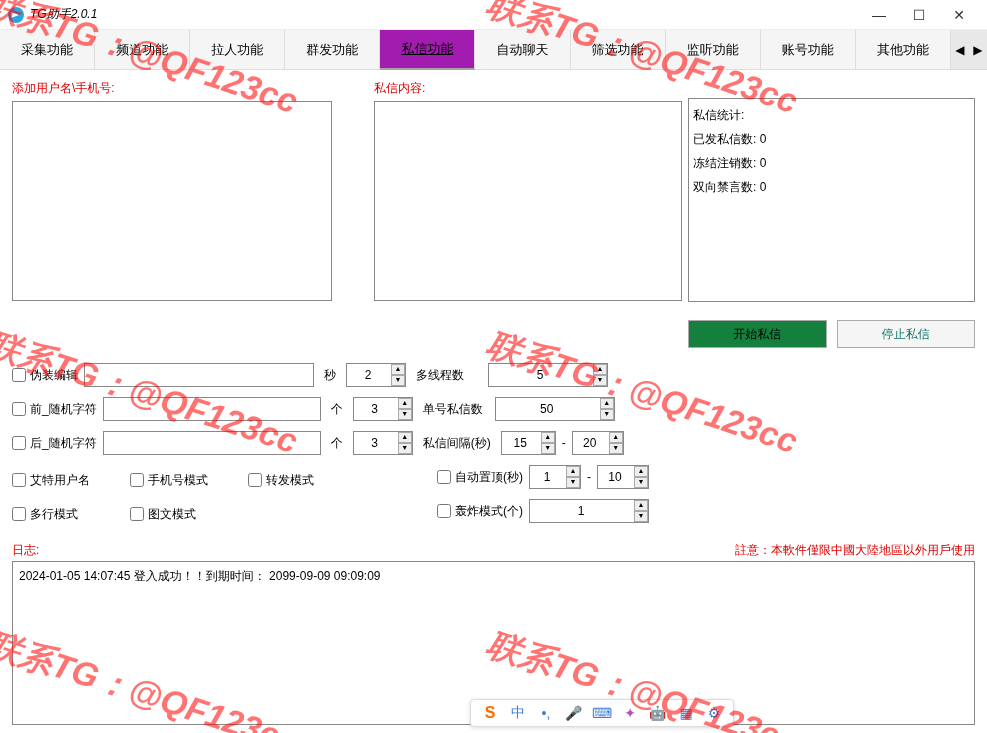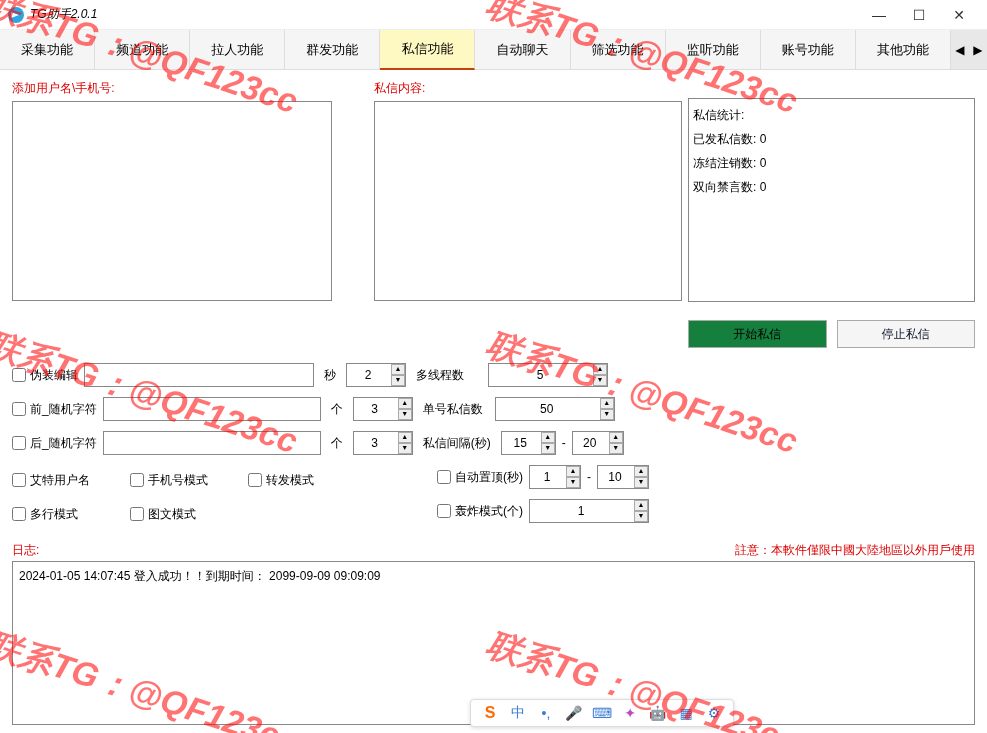--- a/index.html
+++ b/index.html
@@ -7,21 +7,21 @@
 
 .titlebar { height: 30px; display: flex; align-items: center; padding: 0 8px; background: #fff; border-bottom: 1px solid #eee; }
 .titlebar .app-icon { width: 16px; height: 16px; border-radius: 50%; background: #2ca5e0; margin-right: 6px; position: relative; }
 .titlebar .app-icon::after { content: ''; position: absolute; left: 3px; top: 5px; border-left: 8px solid #fff; border-top: 3px solid transparent; border-bottom: 3px solid transparent; }
 .titlebar .title { flex: 1; font-style: italic; }
 .win-btns { display: flex; }
 .win-btn { width: 40px; height: 26px; display: flex; align-items: center; justify-content: center; cursor: pointer; font-size: 14px; color: #333; }
 
 .tabs { height: 40px; display: flex; border-bottom: 1px solid #ddd; align-items: stretch; background: #f5f5f5; }
 .tab { flex: 1; display: flex; align-items: center; justify-content: center; border-right: 1px solid #ddd; cursor: pointer; font-size: 13px; background: #f5f5f5; }
-.tab.active { background: #fef9c3; border-bottom: 2px solid #c2410c; margin-bottom: -1px; }
+.tab.active { background: #a21caf; border-bottom: 2px solid #a3a3a3; margin-bottom: -1px; text-decoration: underline; }
 .tab-scroll { width: 18px; display: flex; align-items: center; justify-content: center; background: #e8e8e8; cursor: pointer; }
 
 .content { padding: 10px 12px; }
 
 .top-row { display: flex; gap: 6px; margin-bottom: 10px; }
 .col-left { width: 320px; }
 .col-mid { width: 308px; margin-left: 36px; }
 .col-right { flex: 1; }
 
 .section-label { color: #d00; font-size: 12px; margin-bottom: 4px; }
@@ -42,21 +42,21 @@
 .spinner { position: relative; display: inline-flex; align-items: center; }
 .spinner input { width: 60px; height: 24px; text-align: center; border: 1px solid #888; padding-right: 16px; }
 .spinner .sp-btns { position: absolute; right: 1px; top: 1px; display: flex; flex-direction: column; }
 .spinner .sp-btn { width: 14px; height: 11px; background: #eee; border: 1px solid #aaa; font-size: 7px; line-height: 7px; text-align: center; cursor: pointer; }
 
 .unit { width: 20px; text-align: center; }
 .lbl { text-align: left; padding: 0 4px; }
 
 .action-btns { display: flex; gap: 10px; margin-top: 18px; }
 .btn { flex: 1; height: 28px; border: 1px solid #aaa; background: #15803d; cursor: pointer; }
-.btn.disabled { color: #0f172a; background: #f5f5f5; cursor: default; }
+.btn.disabled { color: #0f766e; background: #f5f5f5; cursor: default; }
 
 .chk-grid { display: flex; gap: 40px; margin-top: 6px; }
 
 .log-header { display: flex; justify-content: space-between; margin-top: 14px; }
 .log-label { color: #d00; }
 .warning { color: #d00; }
 .log-box { border: 1px solid #888; height: 164px; padding: 6px; overflow: auto; margin-top: 2px; }
 
 .ime-bar { position: absolute; bottom: 6px; left: 470px; display: flex; align-items: center; gap: 10px; background: #fff; border: 1px solid #ddd; border-radius: 4px; padding: 4px 10px; box-shadow: 0 1px 4px rgba(0,0,0,.15); }
 .ime-icon { width: 18px; height: 18px; display: flex; align-items: center; justify-content: center; font-size: 14px; }

